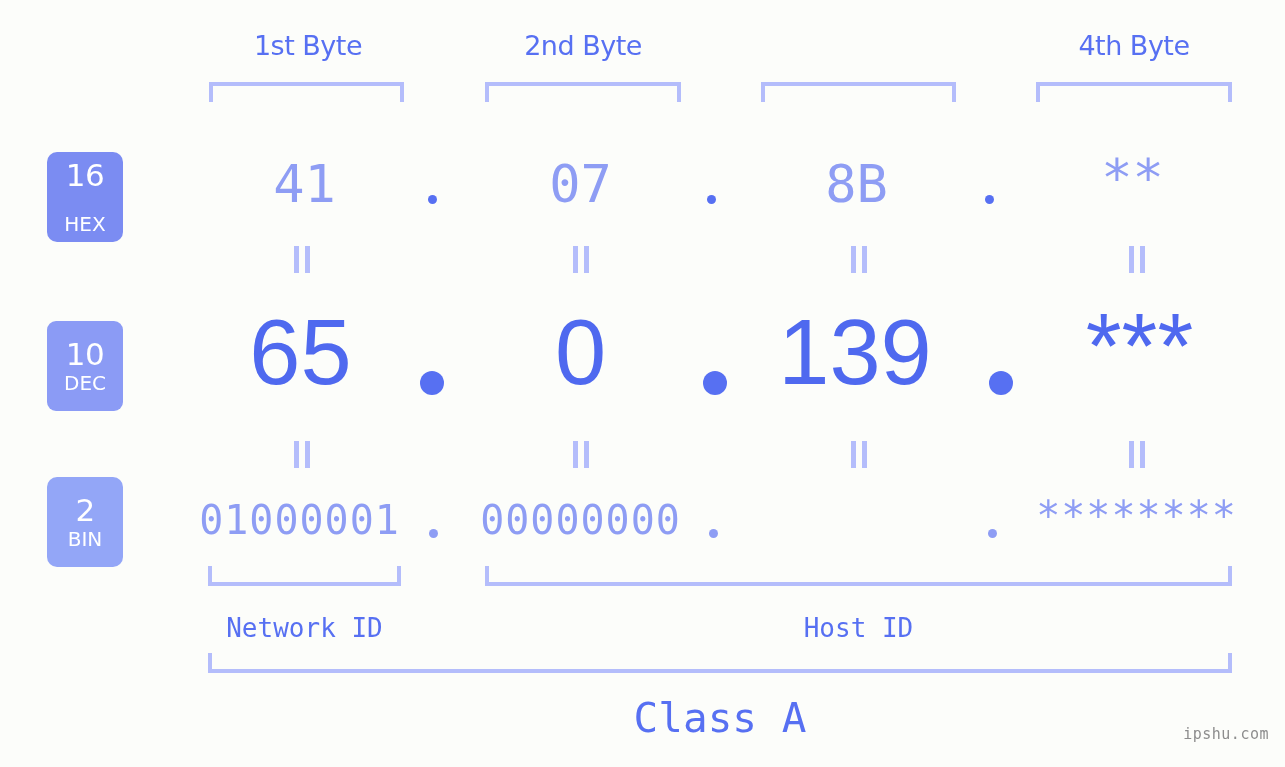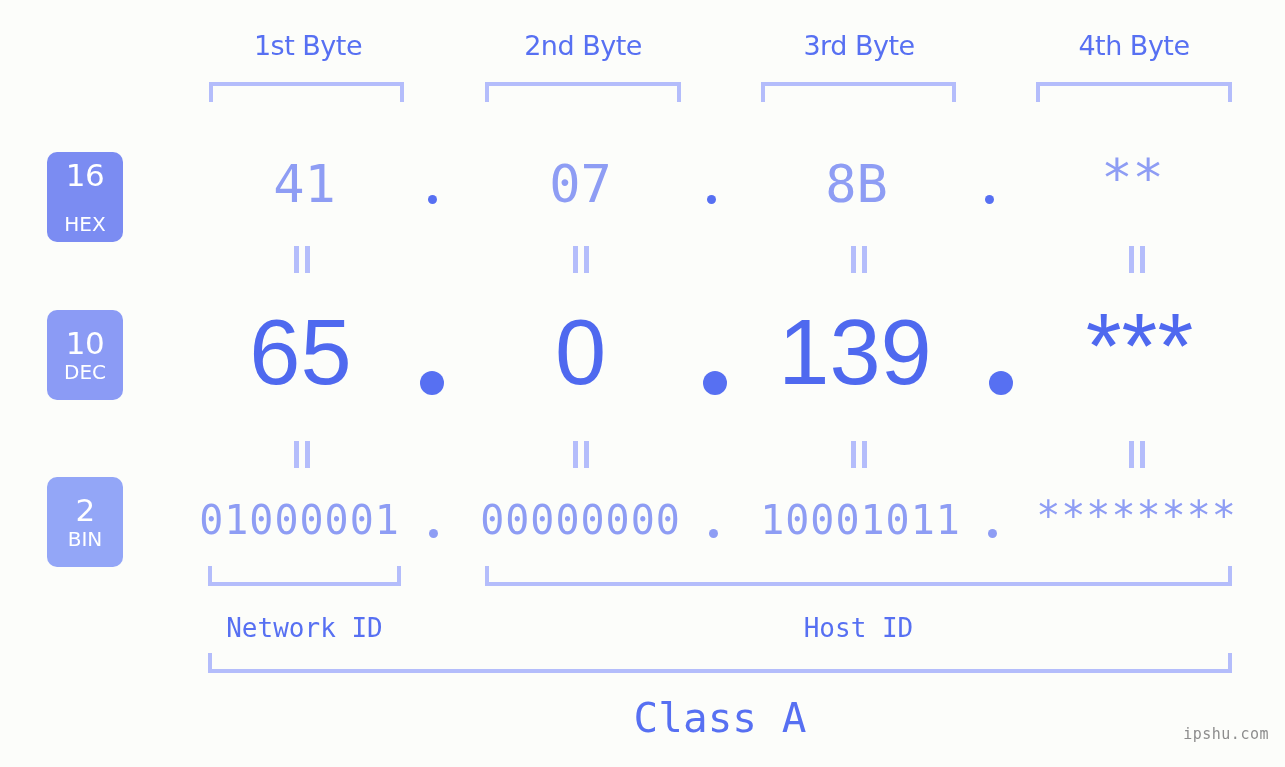--- a/index.html
+++ b/index.html
@@ -160,34 +160,33 @@
     letter-spacing: 0.5px;
   }
 </style>
 </head>
 <body style="background: rgb(252, 253, 250);">
 
 <div id="stage">
 
   <div class="byte-label" style="left:208px;">1st Byte</div>
   <div class="byte-label" style="left:483px;">2nd Byte</div>
-  <div class="byte-label" style="left:759px;">3rd Byte</div>
   <div class="byte-label" style="left:1034px;">4th Byte</div>
 
   <div class="bracket-top" style="left:209px;  width:195px;"></div>
   <div class="bracket-top" style="left:485px;  width:196px;"></div>
   <div class="bracket-top" style="left:761px;  width:195px;"></div>
   <div class="bracket-top" style="left:1036px; width:196px;"></div>
 
   <div class="badge" id="badge-hex" style="top: 152px; height: 90px; background: rgb(123, 140, 242); gap: 20px;">
     <span class="num">16</span>
     <span class="abbr">HEX</span>
   </div>
 
-  <div class="badge" id="badge-dec" style="top: 310px; height: 90px; background: rgb(139, 155, 245);">
+  <div class="badge" id="badge-dec" style="top: 321px; height: 90px; background: rgb(139, 155, 245); border-radius: 9px;">
     <span class="num">10</span>
     <span class="abbr">DEC</span>
   </div>
 
   <div class="badge" id="badge-bin" style="top: 477px; height: 90px; background: rgb(147, 166, 247);">
     <span class="num">2</span>
     <span class="abbr">BIN</span>
   </div>
 
   <div class="cell hex-val" style="left:207px; top:158px; width:195px;">41</div>
@@ -245,21 +244,20 @@
       <i></i>
       <i></i>
     </div>
 
   <div class="cell bin-val" style="left:197px; top:500px; width:205px;">01000001</div>
   <div class="dot bin" style="left:429px; top:529px;"></div>
 
   <div class="cell bin-val" style="left:478px; top:500px; width:205px;">00000000</div>
   <div class="dot bin" style="left:709px; top:529px;"></div>
 
-  <div class="cell bin-val" style="left:758px; top:500px; width:205px;">10001011</div>
   <div class="dot bin" style="left:988px; top:529px;"></div>
 
   <div class="cell bin-val" style="left:1034px; top:496px; width:205px;">********</div>
 
   <div class="bracket-bottom" style="left:208px; top:566px; width:193px;"></div>
   <div class="bracket-bottom" style="left:485px; top:566px; width:747px;"></div>
 
   <div class="id-label" style="left:485px; top:613px; width:747px;">Host ID</div>
   <div class="id-label" style="left:208px; top:613px; width:193px;">Network ID</div>
 

